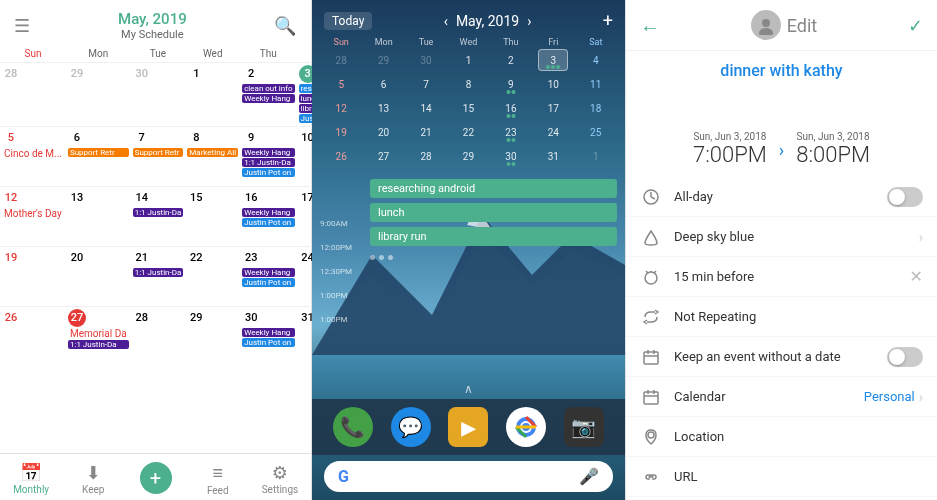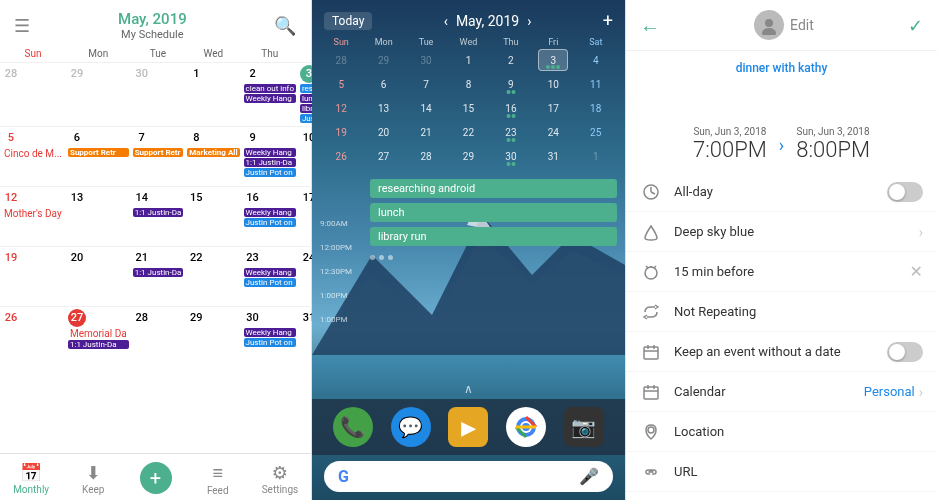--- a/index.html
+++ b/index.html
@@ -77,21 +77,21 @@
       background: #4caf8e;
       border-radius: 2px;
       padding: 0 2px;
       margin-bottom: 1px;
       white-space: nowrap;
       overflow: hidden;
       text-overflow: ellipsis;
       max-width: 100%;
     }
     .event-item.blue { background: #1e88e5; }
-    .event-item.orange { background: #f57c00; font-weight: bold; }
+    .event-item.orange { background: #f57c00; }
     .event-item.green { background: #4c1d95; }
     .event-item.holiday { background: transparent; color: #e53935; font-size: 10px; }
 
     .left-bottom-nav {
       margin-top: auto;
       display: flex;
       border-top: 1px solid #e0e0e0;
       padding: 6px 0 2px;
       background: #fff;
     }
@@ -266,27 +266,27 @@
       align-items: center;
       justify-content: space-between;
       padding: 10px 14px;
       border-bottom: 1px solid #f0f0f0;
     }
     .right-header .back-btn { color: #4caf8e; font-size: 20px; }
     .right-header .avatar {
       width: 30px; height: 30px; border-radius: 50%; background: #bbb;
       display: flex; align-items: center; justify-content: center;
     }
-    .right-header .edit-btn { color: #888; font-size: 14px; }
+    .right-header .edit-btn { color: #888; font-size: 18px; }
     .right-header .check-btn { color: #4caf8e; font-size: 18px; }
     .right-header-center { display: flex; align-items: center; gap: 6px; }
 
     .event-title {
       color: #1e88e5;
-      font-size: 12px;
+      font-size: 16px;
       font-weight: 500;
       text-align: center;
       padding: 10px 14px 6px;
     }
 
     .event-time-row {
       display: flex;
       align-items: center;
       justify-content: center;
       gap: 12px;

